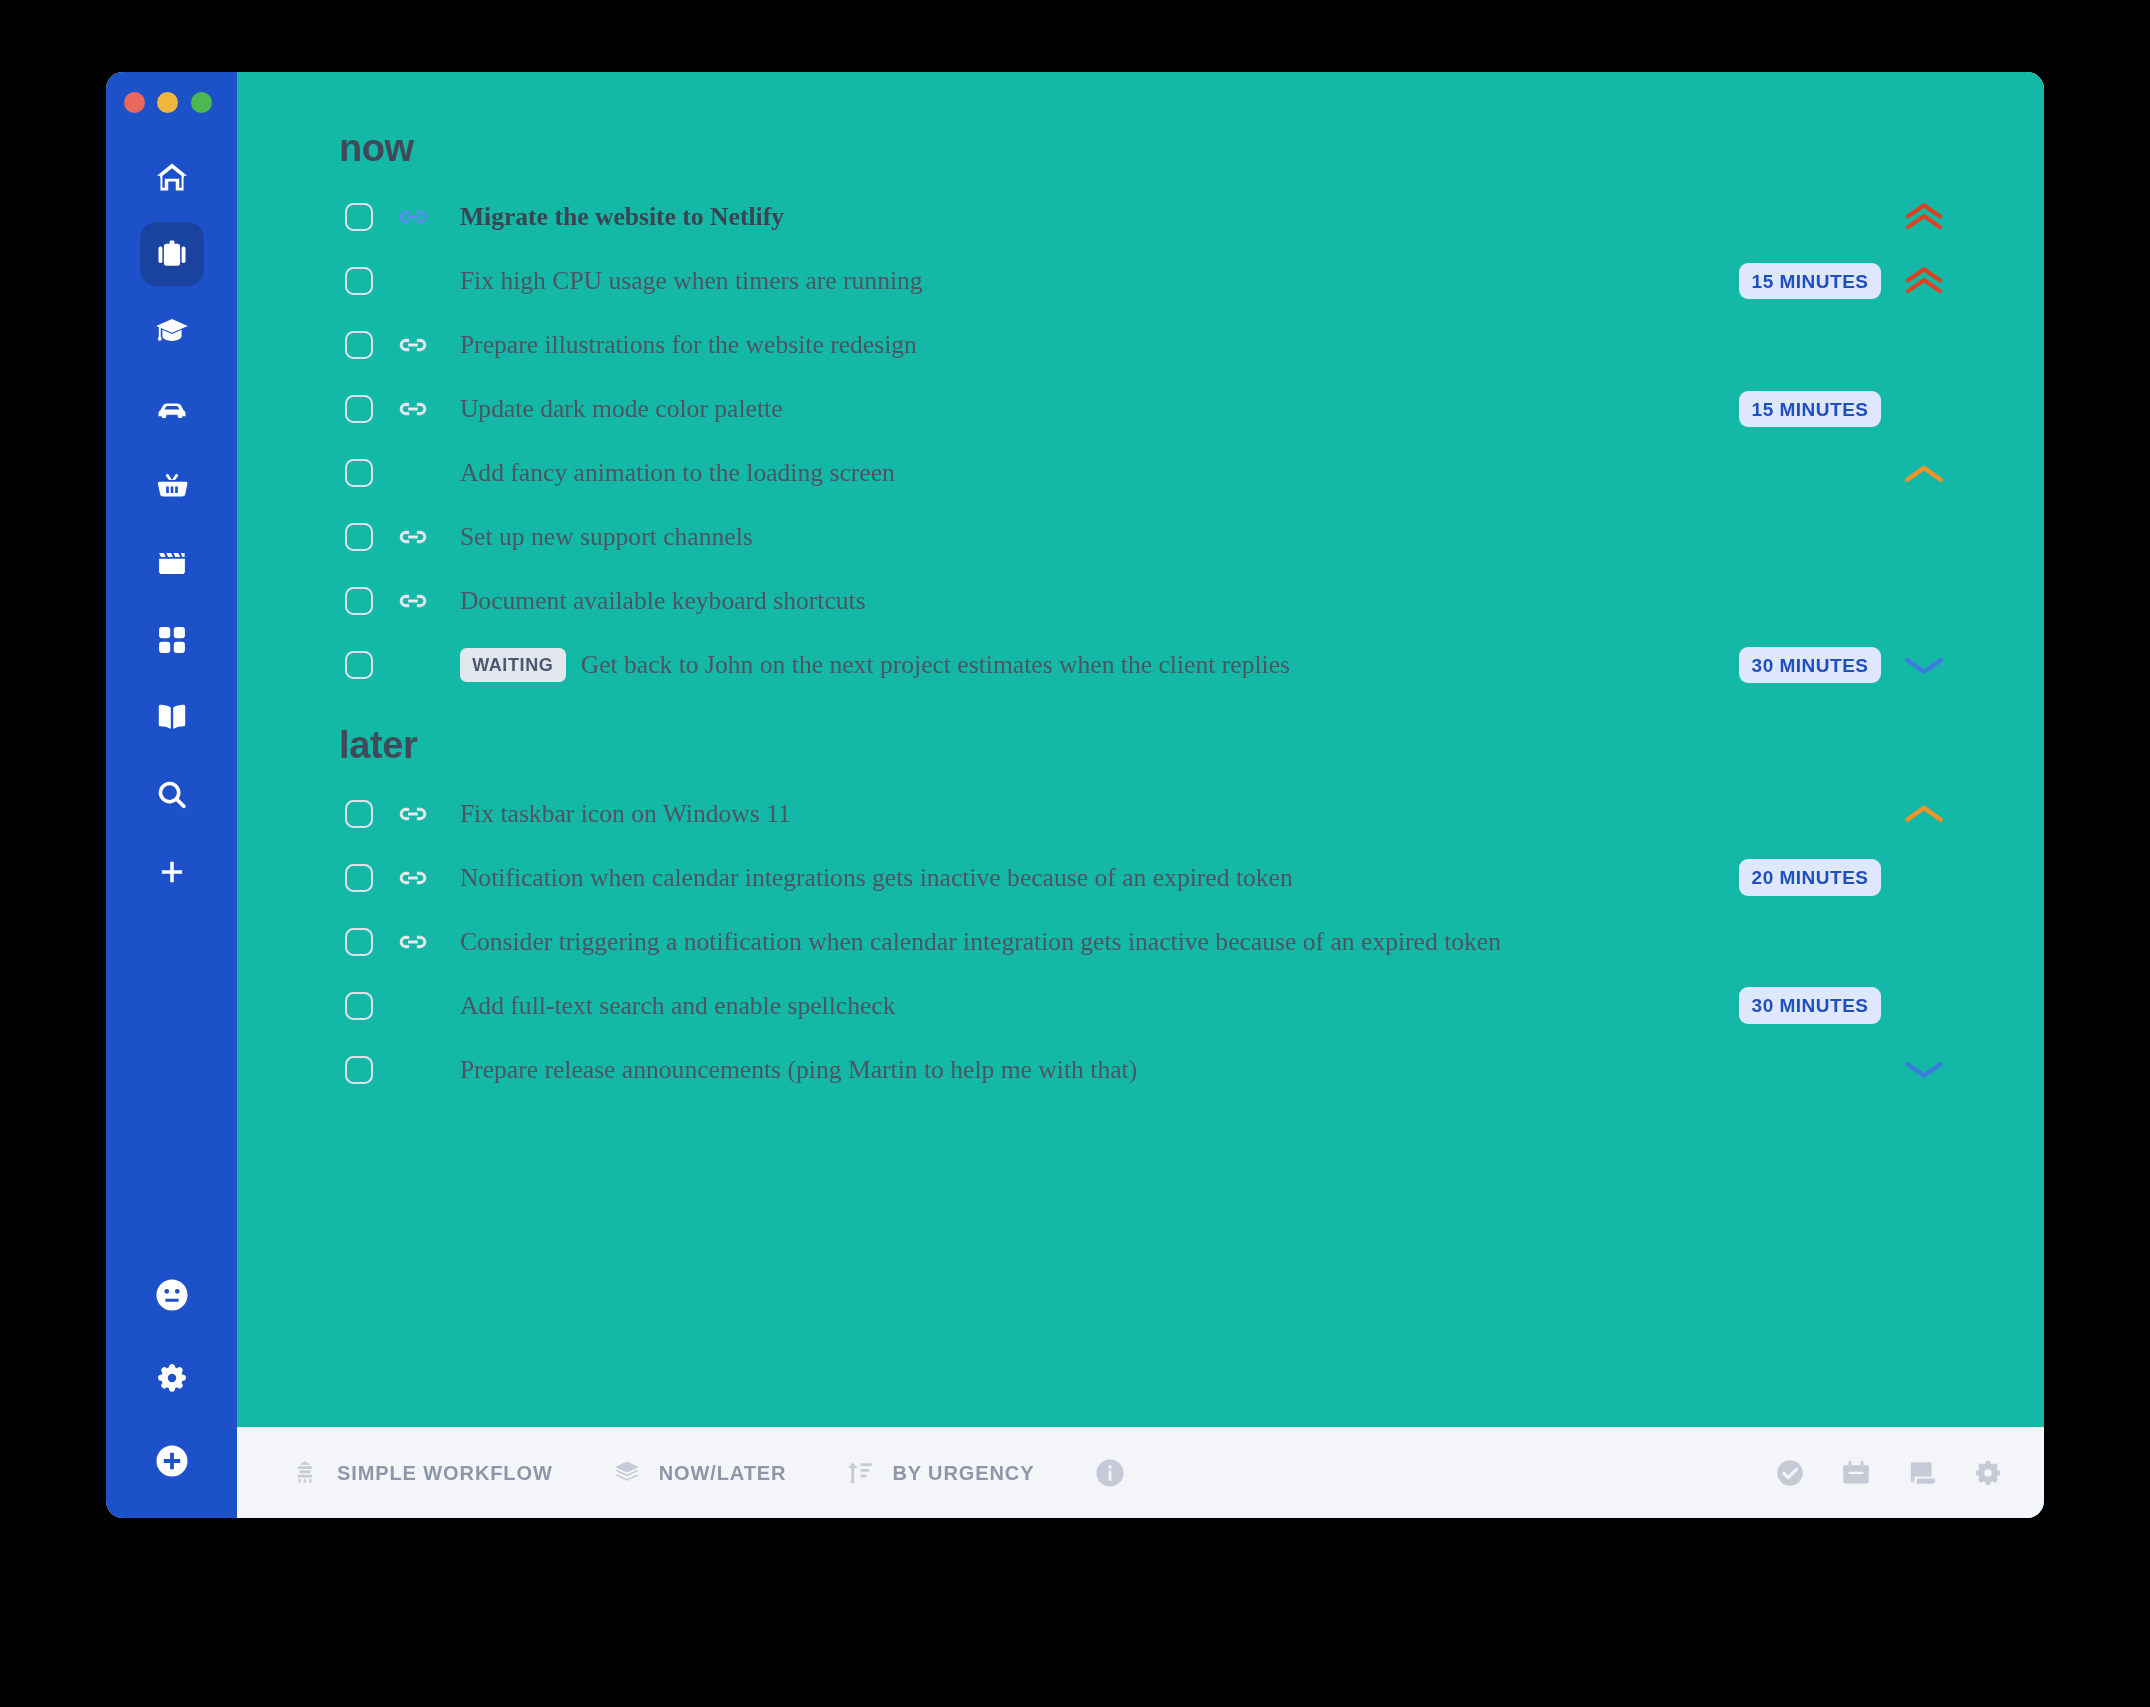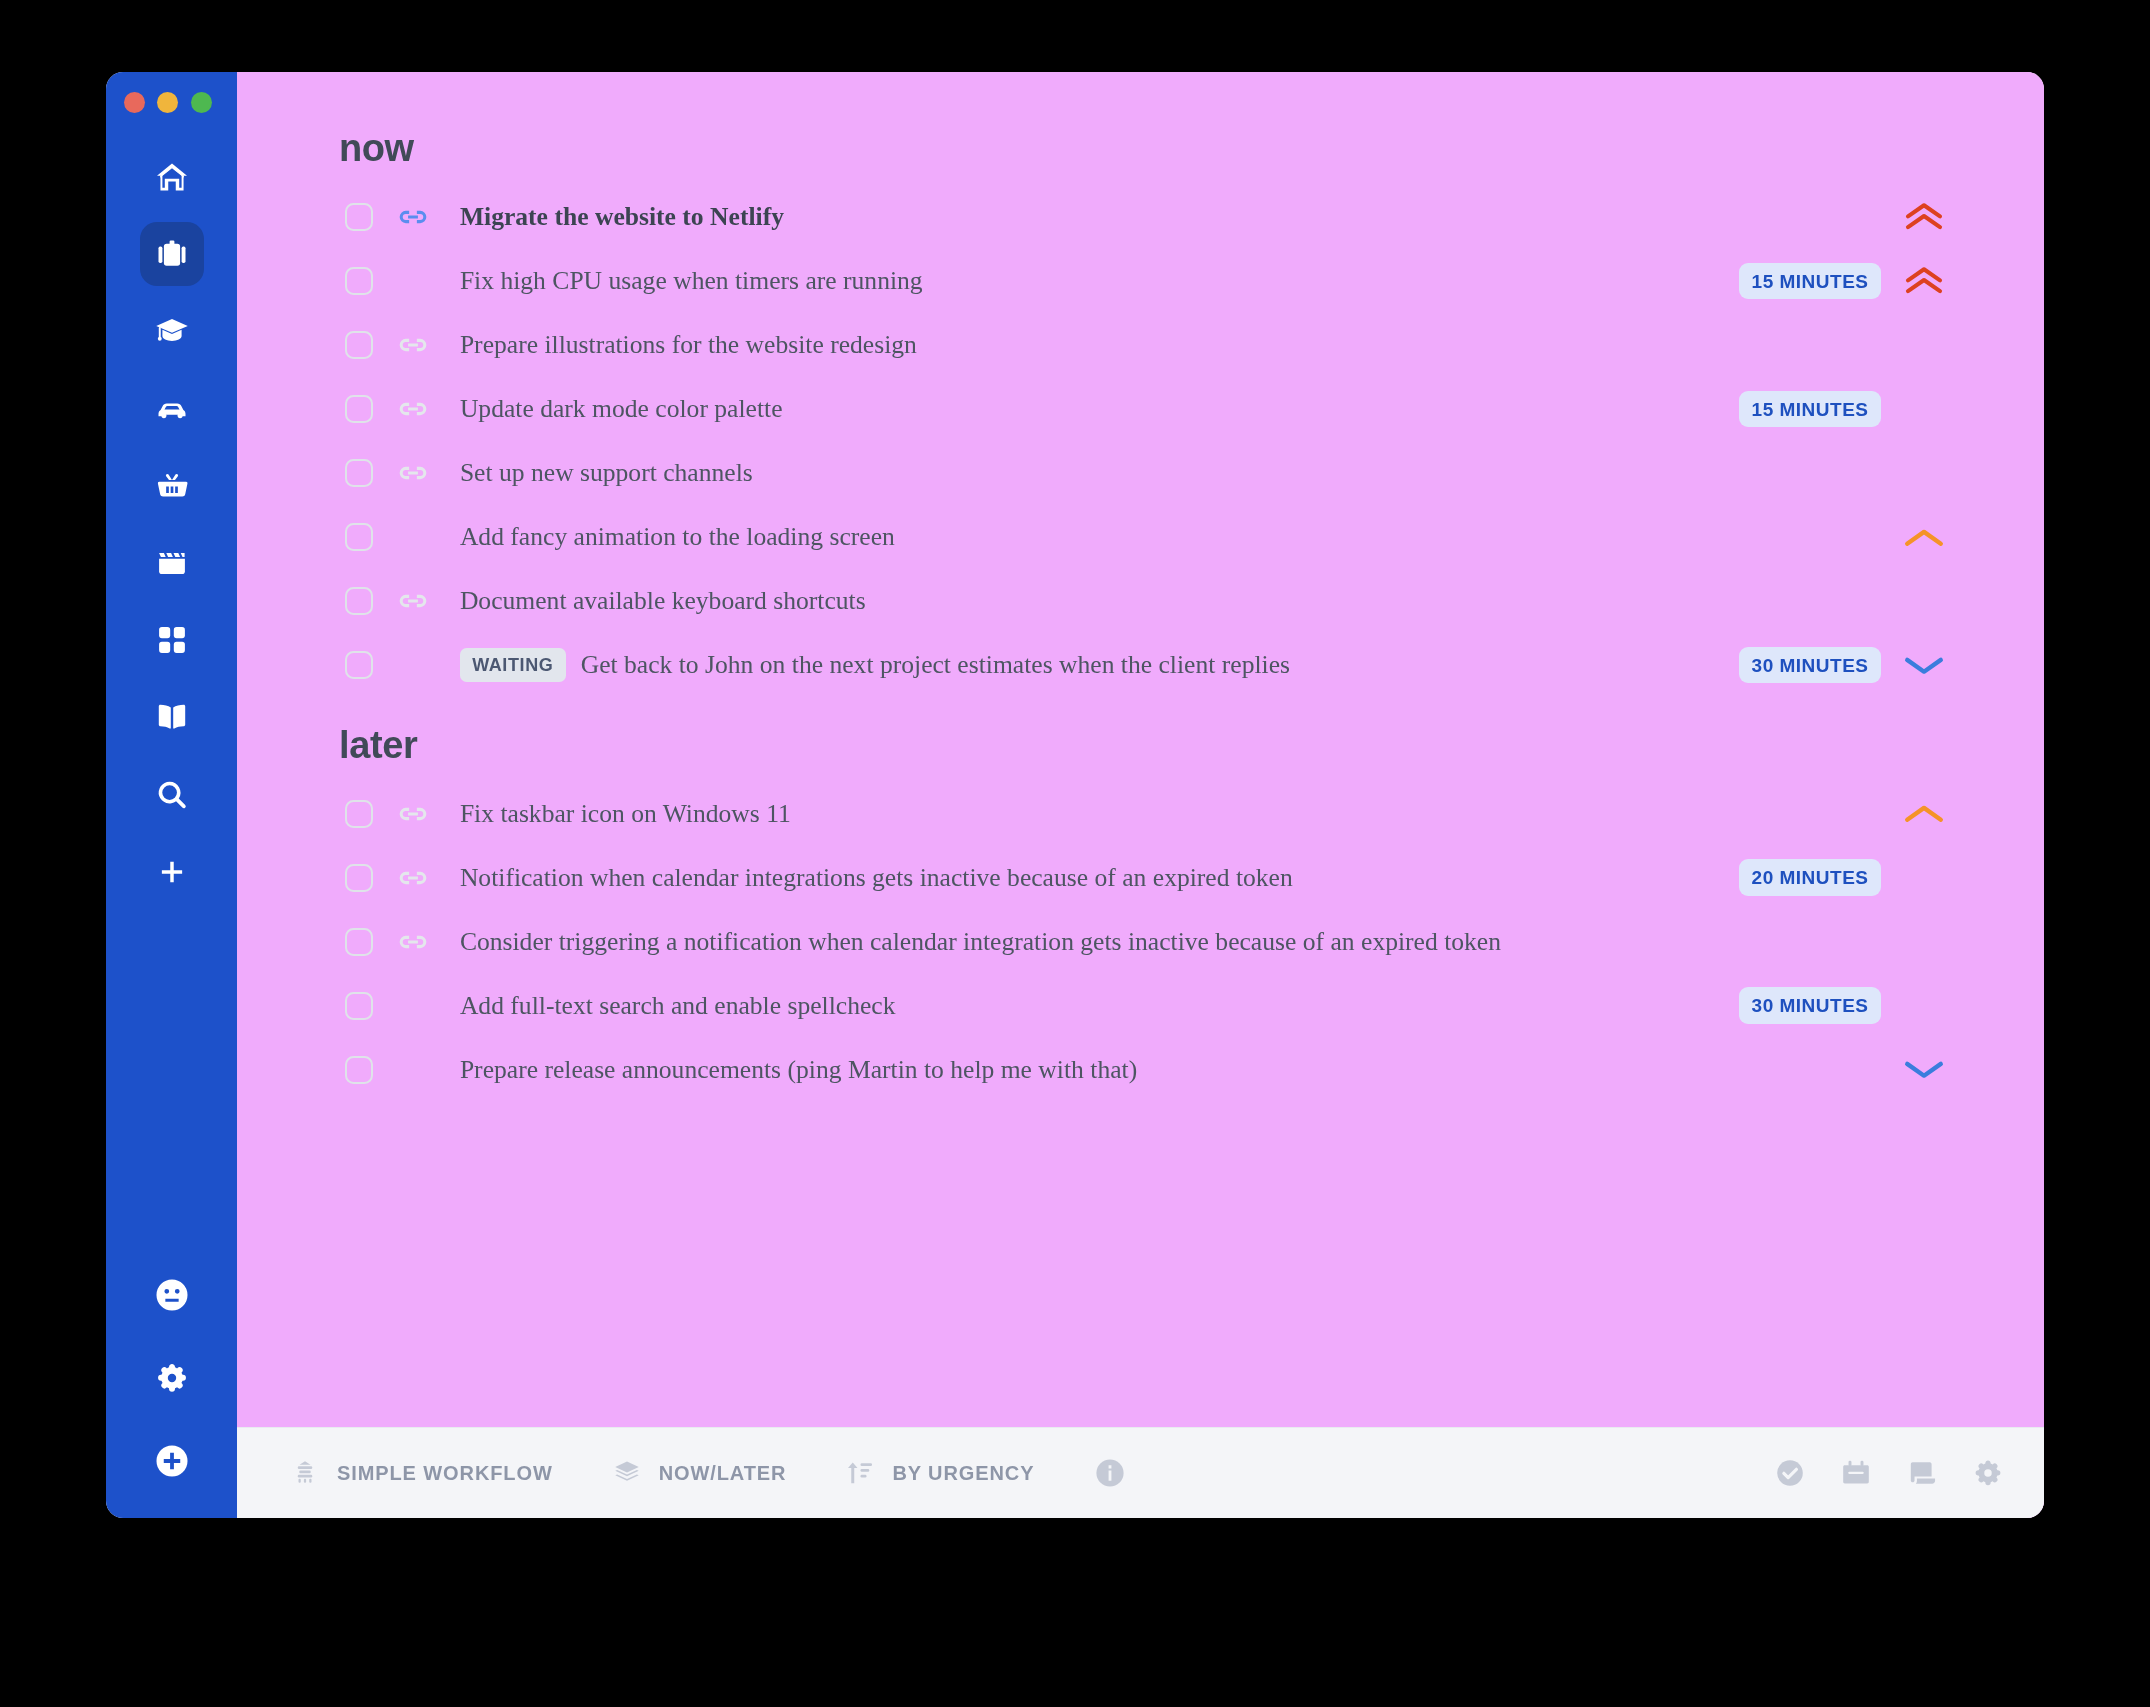--- a/index.html
+++ b/index.html
@@ -61,21 +61,21 @@
   }
   #nav-bottom .nav-item { margin-bottom: 19px; }
   #nav-bottom .nav-item:last-child { margin-bottom: 0; }
   .circ-icon { width: 38px; height: 38px; }
 
   
   #main {
     flex: 1;
     display: flex;
     flex-direction: column;
-    background: #f0abfc;
+    background: #14b8a6;
     min-width: 0;
   }
   #content {
     flex: 1;
     padding: 55px 91px 0 102px;
     overflow: hidden;
   }
   .section-title {
     font-size: 38px;
     font-weight: 700;
@@ -382,40 +382,40 @@
               </svg>
             </span>
             <span class="task-label">Update dark mode color palette</span>
             <div class="row-right">
               <span class="time-badge">15 MINUTES</span>
               <span class="prio-spacer"></span>
             </div>
           </div>
           <div class="task-row">
             <div class="checkbox"></div>
-            <span class="link-icon grey">
-              <svg viewBox="0 0 24 24">
-                <path d="M9.1 7.4H6.6a4.6 4.6 0 0 0 0 9.2h2.5v-2.3H6.6a2.3 2.3 0 0 1 0-4.6h2.5V7.4Zm5.8 0v2.3h2.5a2.3 2.3 0 0 1 0 4.6h-2.5v2.3h2.5a4.6 4.6 0 0 0 0-9.2h-2.5ZM8.3 10.9h7.4v2.2H8.3v-2.2Z"></path>
-              </svg>
-            </span>
-            <span class="task-label">Set up new support channels</span>
-            <div class="row-right">
-              <span class="prio-spacer"></span>
-            </div>
-          </div>
-          <div class="task-row">
-            <div class="checkbox"></div>
             <span class="link-spacer"></span>
             <span class="task-label">Add fancy animation to the loading screen</span>
             <div class="row-right">
               <span class="prio">
                 <svg viewBox="0 0 30 16" width="42" height="23">
                   <path d="M3 12.4 15 4l12 8.4" fill="none" stroke="#f59328" stroke-width="3.1" stroke-linecap="round" stroke-linejoin="round"></path>
                 </svg>
               </span>
+            </div>
+          </div>
+          <div class="task-row">
+            <div class="checkbox"></div>
+            <span class="link-icon grey">
+              <svg viewBox="0 0 24 24">
+                <path d="M9.1 7.4H6.6a4.6 4.6 0 0 0 0 9.2h2.5v-2.3H6.6a2.3 2.3 0 0 1 0-4.6h2.5V7.4Zm5.8 0v2.3h2.5a2.3 2.3 0 0 1 0 4.6h-2.5v2.3h2.5a4.6 4.6 0 0 0 0-9.2h-2.5ZM8.3 10.9h7.4v2.2H8.3v-2.2Z"></path>
+              </svg>
+            </span>
+            <span class="task-label">Set up new support channels</span>
+            <div class="row-right">
+              <span class="prio-spacer"></span>
             </div>
           </div>
           <div class="task-row">
             <div class="checkbox"></div>
             <span class="link-icon grey">
               <svg viewBox="0 0 24 24">
                 <path d="M9.1 7.4H6.6a4.6 4.6 0 0 0 0 9.2h2.5v-2.3H6.6a2.3 2.3 0 0 1 0-4.6h2.5V7.4Zm5.8 0v2.3h2.5a2.3 2.3 0 0 1 0 4.6h-2.5v2.3h2.5a4.6 4.6 0 0 0 0-9.2h-2.5ZM8.3 10.9h7.4v2.2H8.3v-2.2Z"></path>
               </svg>
             </span>
             <span class="task-label">Document available keyboard shortcuts</span>

